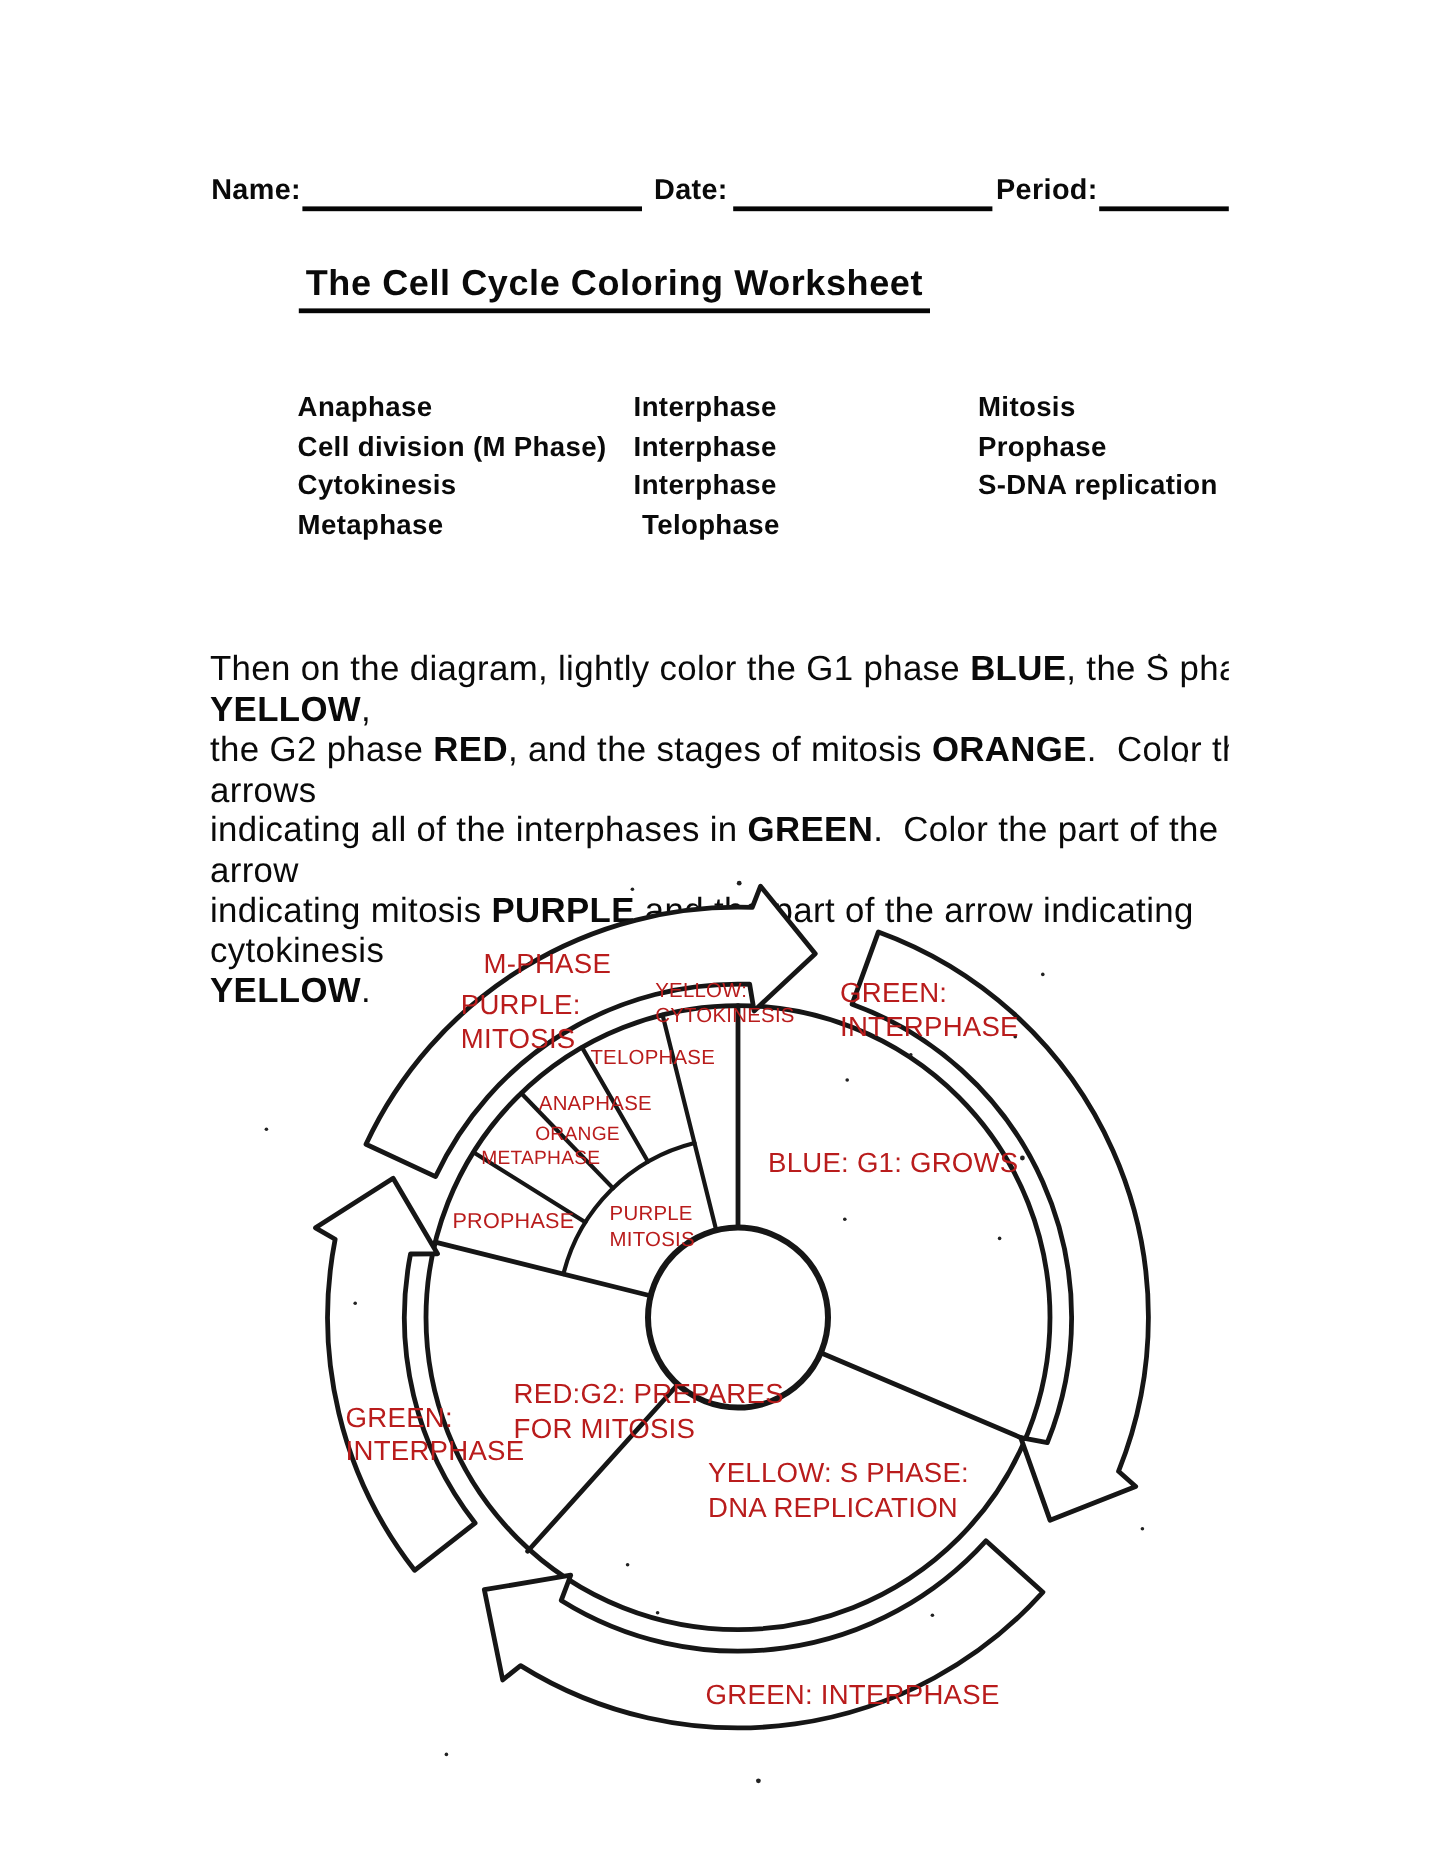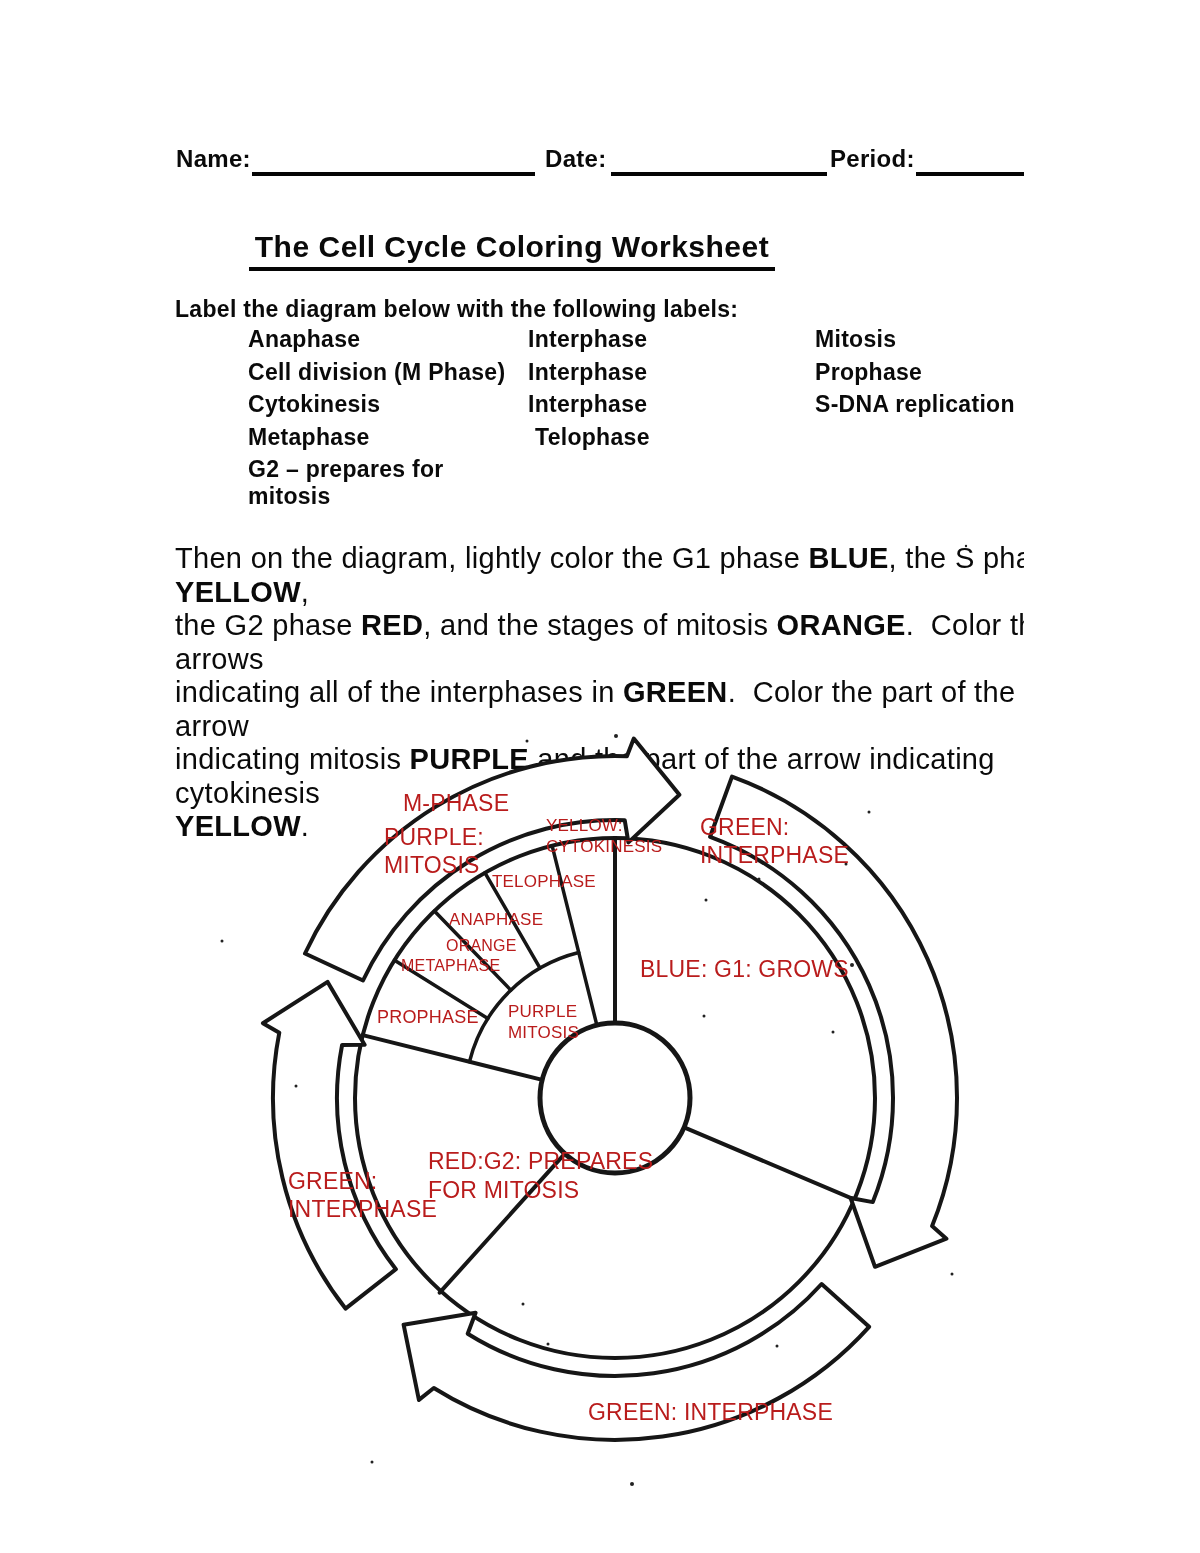--- a/index.html
+++ b/index.html
@@ -4,21 +4,21 @@
 <style>
   html,body{margin:0;padding:0;background:#fff;}
   .page{position:relative;width:1024px;height:1553px;background:#ffffff;overflow:hidden;
         font-family:"Liberation Sans",sans-serif;color:#0a0a0a;text-decoration:underline;}
   
   .hdr-label{position:absolute;font-size:24px;font-weight:bold;letter-spacing:.3px;}
   .hdr-line{position:absolute;height:0;border-top:4px solid #050505;}
   
   .title-wrap{position:absolute;left:0;top:220px;width:100%;text-align:center;}
   .title-text{display:inline-block;font-size:30px;font-weight:bold;letter-spacing:.5px;
-              border-bottom:4px solid #050505;padding:0 6px 3px 6px;margin-top:10px;}
+              border-bottom:4px solid #050505;padding:0 6px 3px 6px;}
   
   .instr{position:absolute;left:175px;top:296px;font-size:23px;font-weight:bold;letter-spacing:.3px;}
   .lbl-table{position:absolute;left:248px;top:326px;font-size:23px;font-weight:bold;letter-spacing:.3px;}
   .lbl-row{display:flex;height:32.5px;align-items:flex-start;}
   .lbl-c1{width:280px;}
   .lbl-c2{width:287px;}
   .lbl-c3{width:260px;}
   .coloring{position:absolute;left:175px;top:522px;width:900px;font-size:29px;
             line-height:33.5px;letter-spacing:.3px;white-space:pre-wrap;margin-top:20px;}
   .coloring .bold{font-weight:bold;}
@@ -41,45 +41,39 @@
   <div class="hdr-line" style="left:252px;top:172px;width:283px;"></div>
   <span class="hdr-label" style="left:545px;top:145px;">Date:</span>
   <div class="hdr-line" style="left:611px;top:172px;width:216px;"></div>
   <span class="hdr-label" style="left:830px;top:145px;">Period:</span>
   <div class="hdr-line" style="left:916px;top:172px;width:124px;"></div>
 
   <div class="title-wrap">
     <span class="title-text">The Cell Cycle Coloring Worksheet</span>
   </div>
 
-  <div class="instr">Label the diagram below with the following labels:</div>
   <div class="lbl-table">
     <div class="lbl-row">
       <span class="lbl-c1">Anaphase</span>
       <span class="lbl-c2">Interphase</span>
       <span class="lbl-c3">Mitosis</span>
     </div>
     <div class="lbl-row">
       <span class="lbl-c1">Cell division (M Phase)</span>
       <span class="lbl-c2">Interphase</span>
       <span class="lbl-c3">Prophase</span>
     </div>
     <div class="lbl-row">
       <span class="lbl-c1">Cytokinesis</span>
       <span class="lbl-c2">Interphase</span>
       <span class="lbl-c3">S-DNA replication</span>
     </div>
     <div class="lbl-row">
       <span class="lbl-c2">Metaphase</span>
       <span class="lbl-c3">Telophase</span>
-    </div>
-    <div class="lbl-row">
-      <span class="lbl-c1">G2 – prepares for mitosis</span>
-      <span class="lbl-c2"></span>
-      <span class="lbl-c3"></span>
     </div>
   </div>
 
   <p class="coloring"><span>Then on the diagram, lightly color the G1 phase </span><span class="bold">BLUE</span><span>, the S phase </span><span class="bold">YELLOW</span><span>,
 the G2 phase </span><span class="bold">RED</span><span>, and the stages of mitosis </span><span class="bold">ORANGE</span><span>.  Color the arrows
 indicating all of the interphases in </span><span class="bold">GREEN</span><span>.  Color the part of the arrow
 indicating mitosis </span><span class="bold">PURPLE</span><span> and the part of the arrow indicating cytokinesis
 </span><span class="bold">YELLOW</span><span>.</span></p>
 
   <div class="diagram">
@@ -144,16 +138,18 @@
     <div class="dl dl-16" style="left:446px;top:936px;">ORANGE</div>
     <div class="dl dl-16" style="left:401px;top:956px;">METAPHASE</div>
     <div class="dl dl-18" style="left:377px;top:1006px;">PROPHASE</div>
     <div class="dl dl-17" style="left:508px;top:1001px;">PURPLE
 MITOSIS</div>
     <div class="dl dl-23" style="left:640px;top:956px;">BLUE: G1: GROWS</div>
     <div class="dl dl-23" style="left:288px;top:1168px;">GREEN:
 INTERPHASE</div>
     <div class="dl dl-29" style="left:428px;top:1147px;">RED:G2: PREPARES
 FOR MITOSIS</div>
+    <div class="dl dl-29" style="left:590px;top:1213px;">YELLOW: S PHASE:
+DNA REPLICATION</div>
     <div class="dl dl-23" style="left:588px;top:1399px;">GREEN: INTERPHASE</div>
   </div>
 
 </div>
 
 </body></html>

